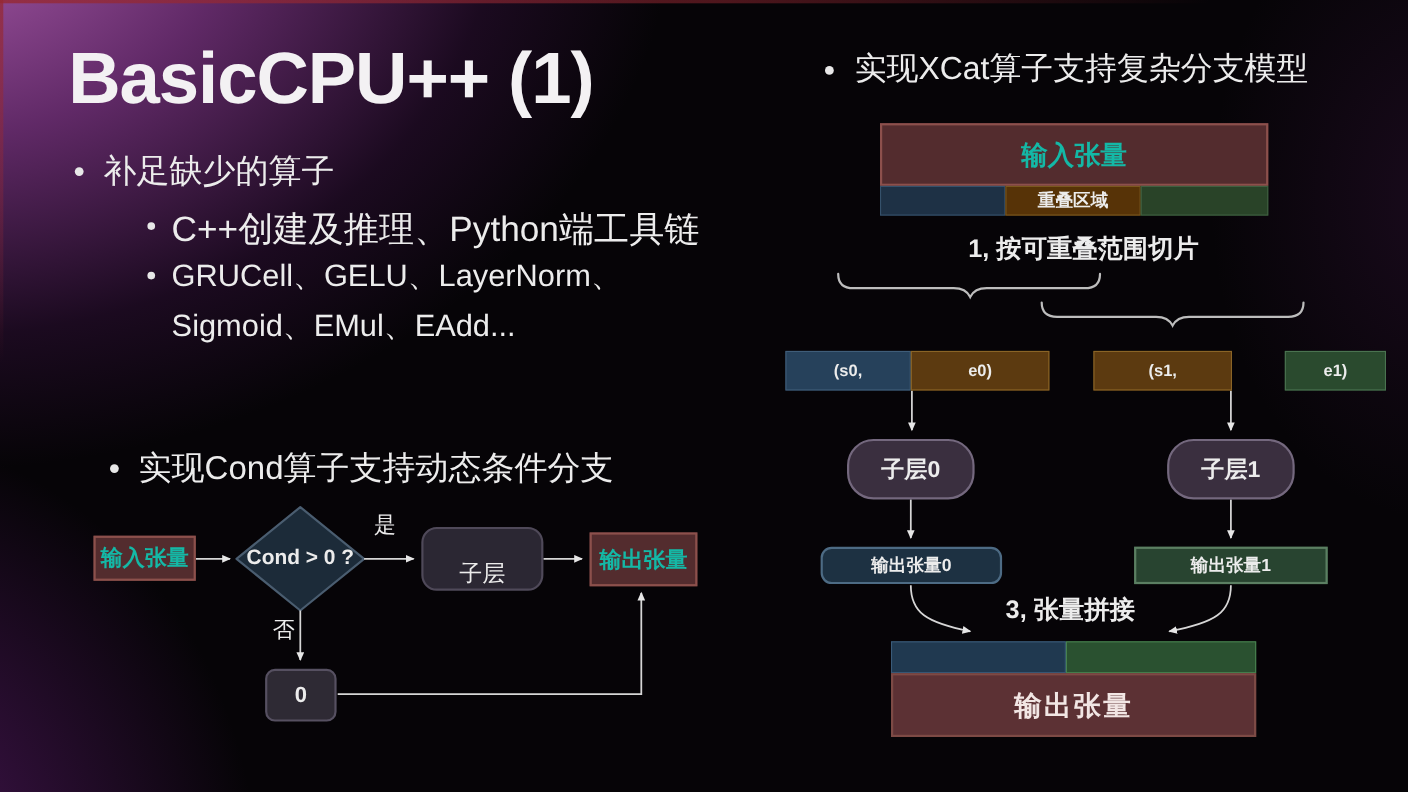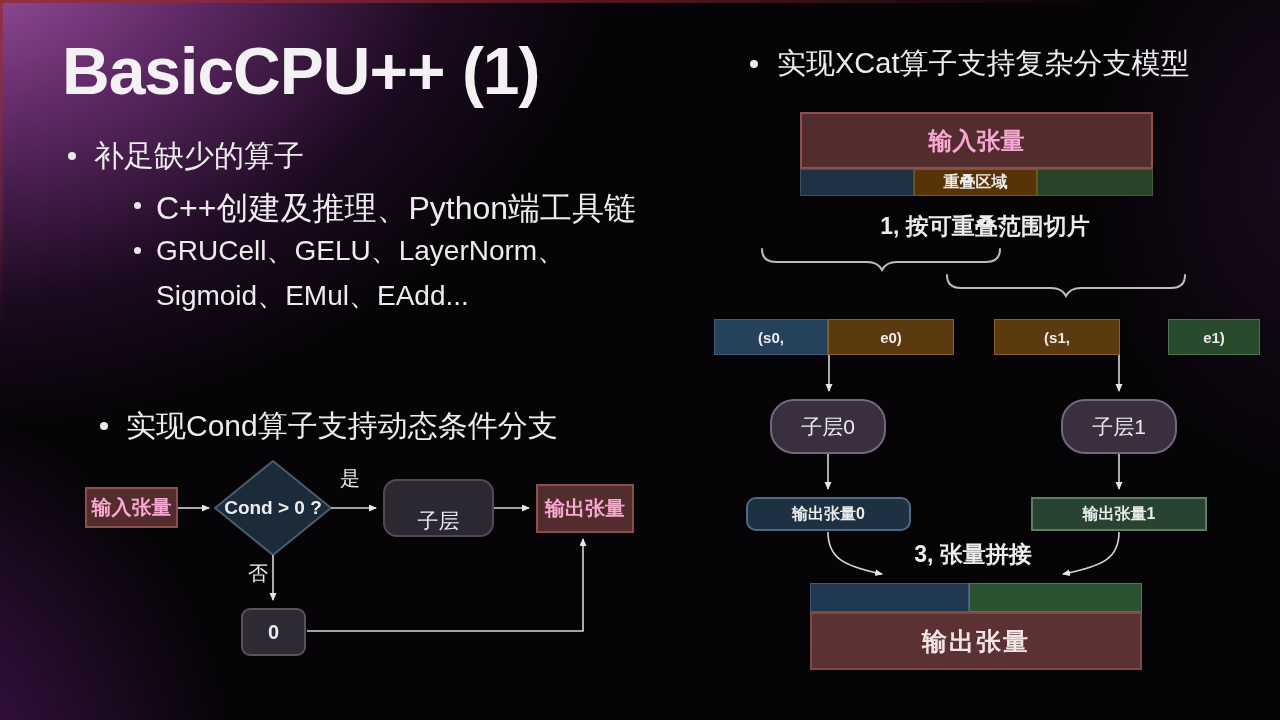--- a/index.html
+++ b/index.html
@@ -11,34 +11,34 @@
       radial-gradient(520px 580px at -130px 800px, rgba(88,26,104,0.85) 0%, rgba(88,26,104,0) 70%),
       radial-gradient(300px 420px at 1310px 180px, rgba(95,32,105,0.22) 0%, rgba(0,0,0,0) 70%),
       #060407;
   }
   .abs{position:absolute;box-sizing:border-box;}
   .ctr{display:flex;align-items:center;justify-content:center;text-align:center;}
   .title{font-size:66px;font-weight:700;letter-spacing:-1px;color:#f3f1f3;line-height:1;}
   .b-row{line-height:1;white-space:nowrap;}
   .dot{border-radius:50%;background:#e8e8e8;}
   
-  .maroon{background:#532c2e;border:2px solid #8c504c;color:#f9a8d4;}
+  .maroon{background:#532c2e;border:2px solid #8c504c;color:#14b8a6;}
   .maroon-big{background:#5c3134;border:2px solid #7d4a45;color:#f2e6e4;}
   .navy-seg{background:#1e3145;border:1px solid #35516b;}
   .brown-seg{background:#573307;border:1px solid #7a581e;}
   .green-seg{background:#294328;border:1px solid #3f6040;}
   .bar-blue{background:#26415b;border:1px solid #3f5d79;}
   .bar-brown{background:#5c3a10;border:1px solid #8a6426;}
   .bar-green{background:#2a4a2e;border:1px solid #4a7350;}
   .out-blue{background:#1d3142;border:2px solid #4d6b84;}
   .out-green{background:#284430;border:2px solid #5b7f62;}
   .cbar-blue{background:#203950;border:1px solid #3a5a78;}
   .cbar-green{background:#2a5130;border:1px solid #47814f;}
   .sub-dark{background:#2b2733;border:2px solid #4f4959;border-radius:14px;align-items:flex-end;}
-  .sub-purple{background:#3a2f3f;border:2px solid #74687e;border-radius:24px;}
+  .sub-purple{background:#3a2f3f;border:2px solid #74687e;border-radius:24px;font-weight:bold;}
   .zero-box{background:#2e2a34;border:2px solid #565061;border-radius:9px;}
   .overlay{position:absolute;left:0;top:0;z-index:1;}
   .z2{z-index:2;}
   .edge-top{background:linear-gradient(90deg, rgba(150,40,50,0.8), rgba(150,40,50,0.5) 60%, rgba(150,40,50,0));}
   .edge-left{background:linear-gradient(180deg, rgba(150,40,50,0.75), rgba(150,40,50,0));}
 </style>
 </head>
 <body>
 
 <div class="slide">

